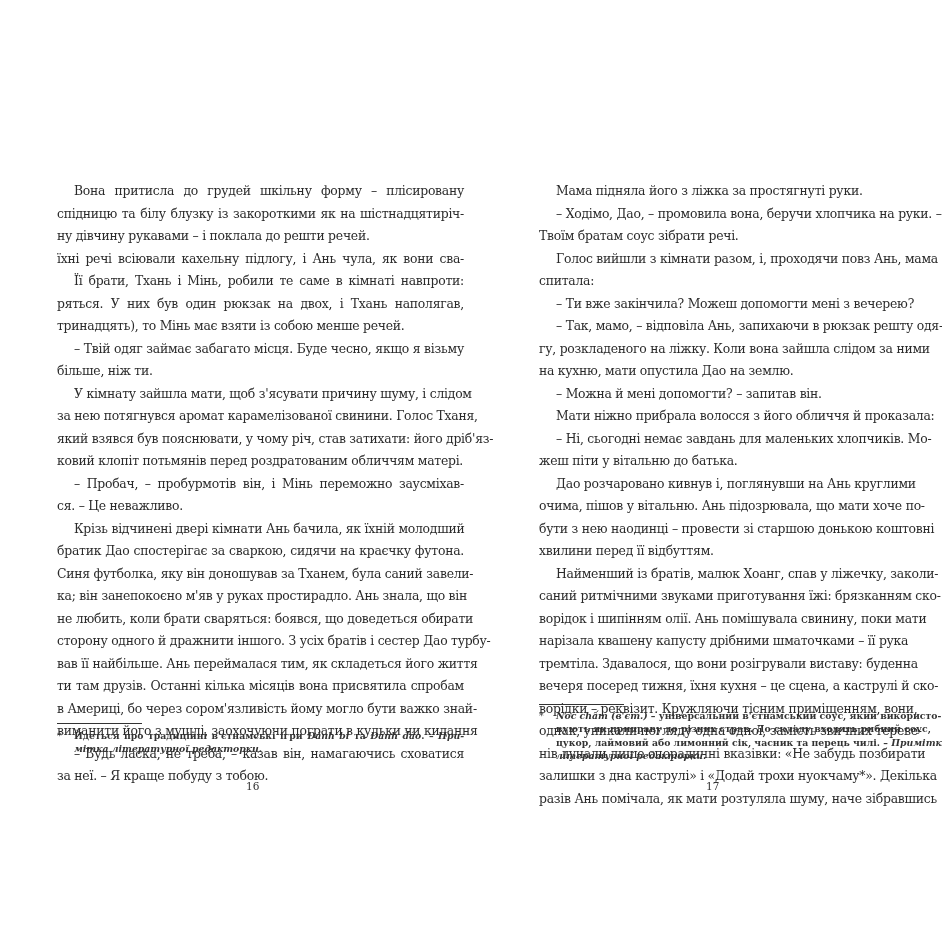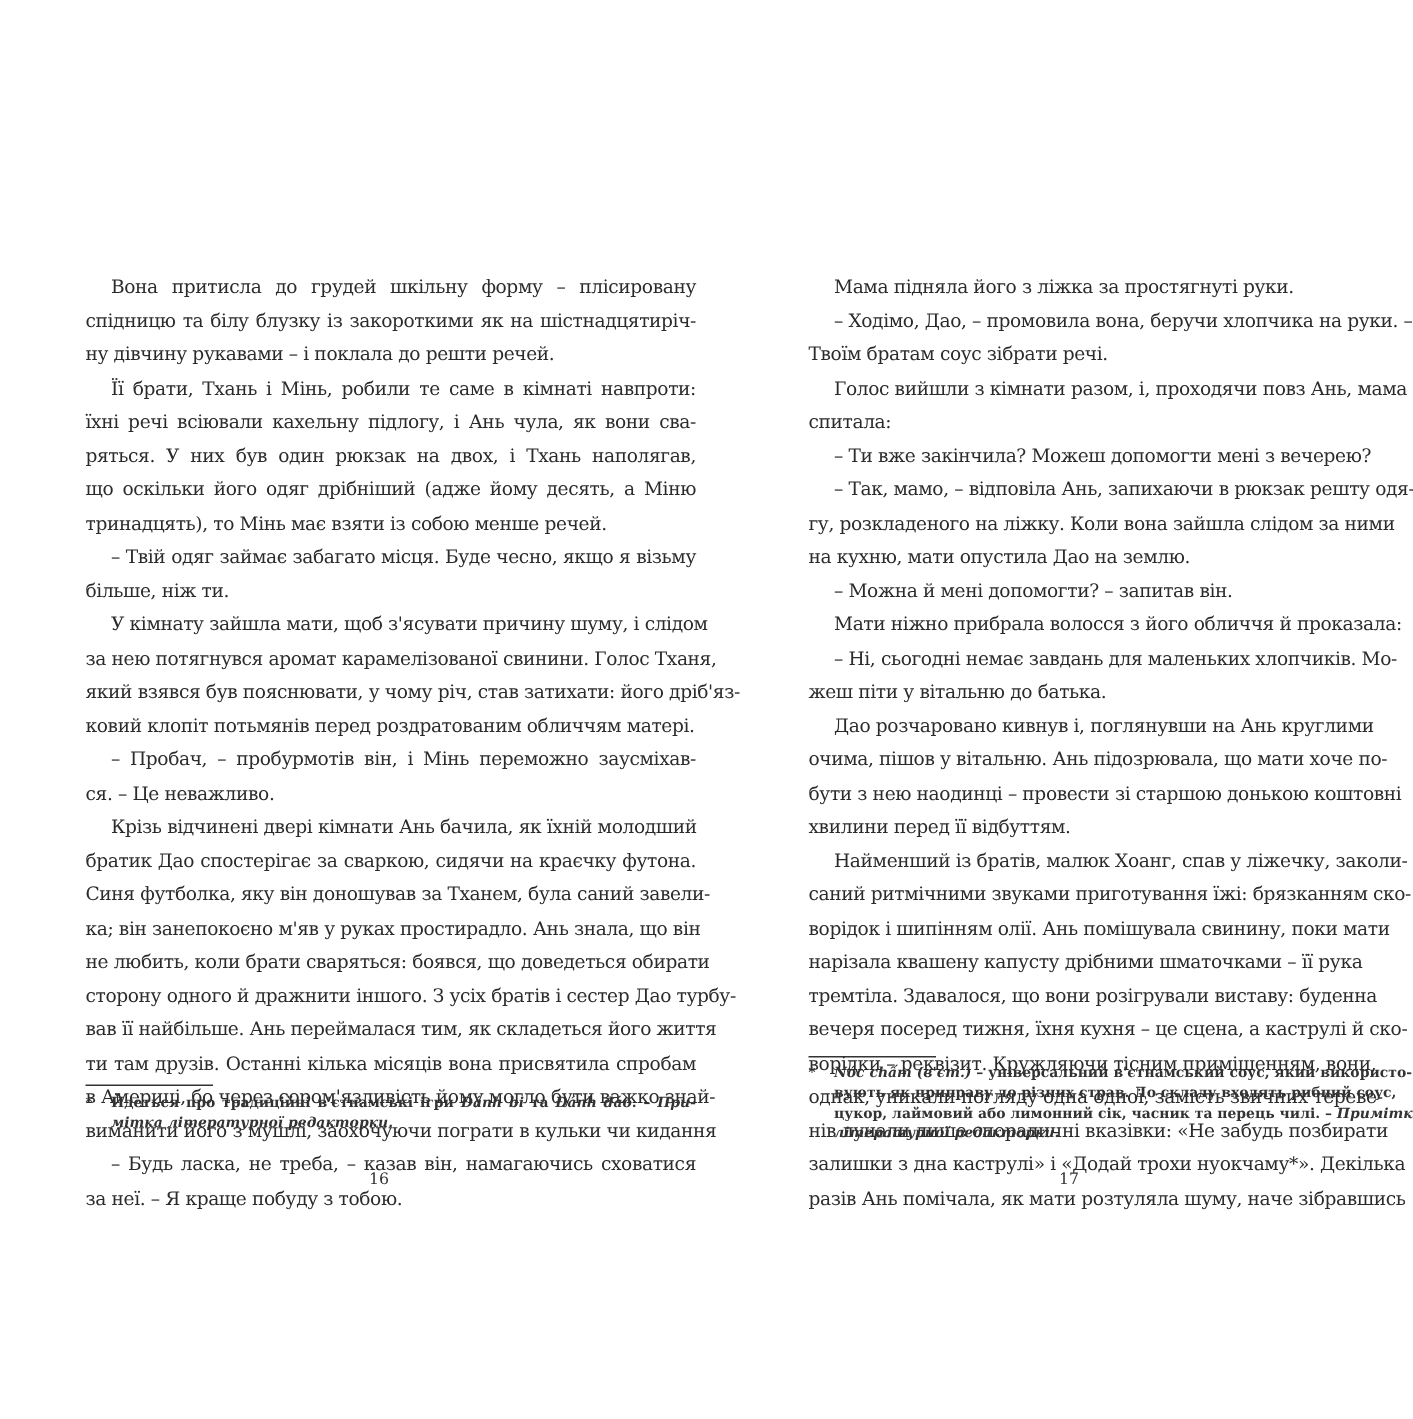--- a/index.html
+++ b/index.html
@@ -19,24 +19,23 @@
   .fn i { font-style:italic; }
   .pnum { position:absolute; top:780px; font-size:10.5px; color:#333; }
 </style>
 </head>
 <body>
 
 <div class="page left" id="left-lines">
     <span class="line indent">Вона притисла до грудей шкільну форму – плісировану</span>
     <span class="line">спідницю та білу блузку із закороткими як на шістнадцятиріч-</span>
     <span class="line last">ну дівчину рукавами – і поклала до решти речей.</span>
+    <span class="line">їхні речі всіювали кахельну підлогу, і Ань чула, як вони сва-</span>
     <span class="line indent">Її брати, Тхань і Мінь, робили те саме в кімнаті навпроти:</span>
-    <span class="line">їхні речі всіювали кахельну підлогу, і Ань чула, як вони сва-</span>
     <span class="line">ряться. У них був один рюкзак на двох, і Тхань наполягав,</span>
-    <span class="line">що оскільки його одяг дрібніший (адже йому десять, а Міню</span>
     <span class="line last">тринадцять), то Мінь має взяти із собою менше речей.</span>
     <span class="line indent">– Твій одяг займає забагато місця. Буде чесно, якщо я візьму</span>
     <span class="line last">більше, ніж ти.</span>
     <span class="line indent">У кімнату зайшла мати, щоб з'ясувати причину шуму, і слідом</span>
     <span class="line">за нею потягнувся аромат карамелізованої свинини. Голос Тханя,</span>
     <span class="line">який взявся був пояснювати, у чому річ, став затихати: його дріб'яз-</span>
     <span class="line last">ковий клопіт потьмянів перед роздратованим обличчям матері.</span>
     <span class="line indent">– Пробач, – пробурмотів він, і Мінь переможно заусміхав-</span>
     <span class="line last">ся. – Це неважливо.</span>
     <span class="line indent">Крізь відчинені двері кімнати Ань бачила, як їхній молодший</span>

